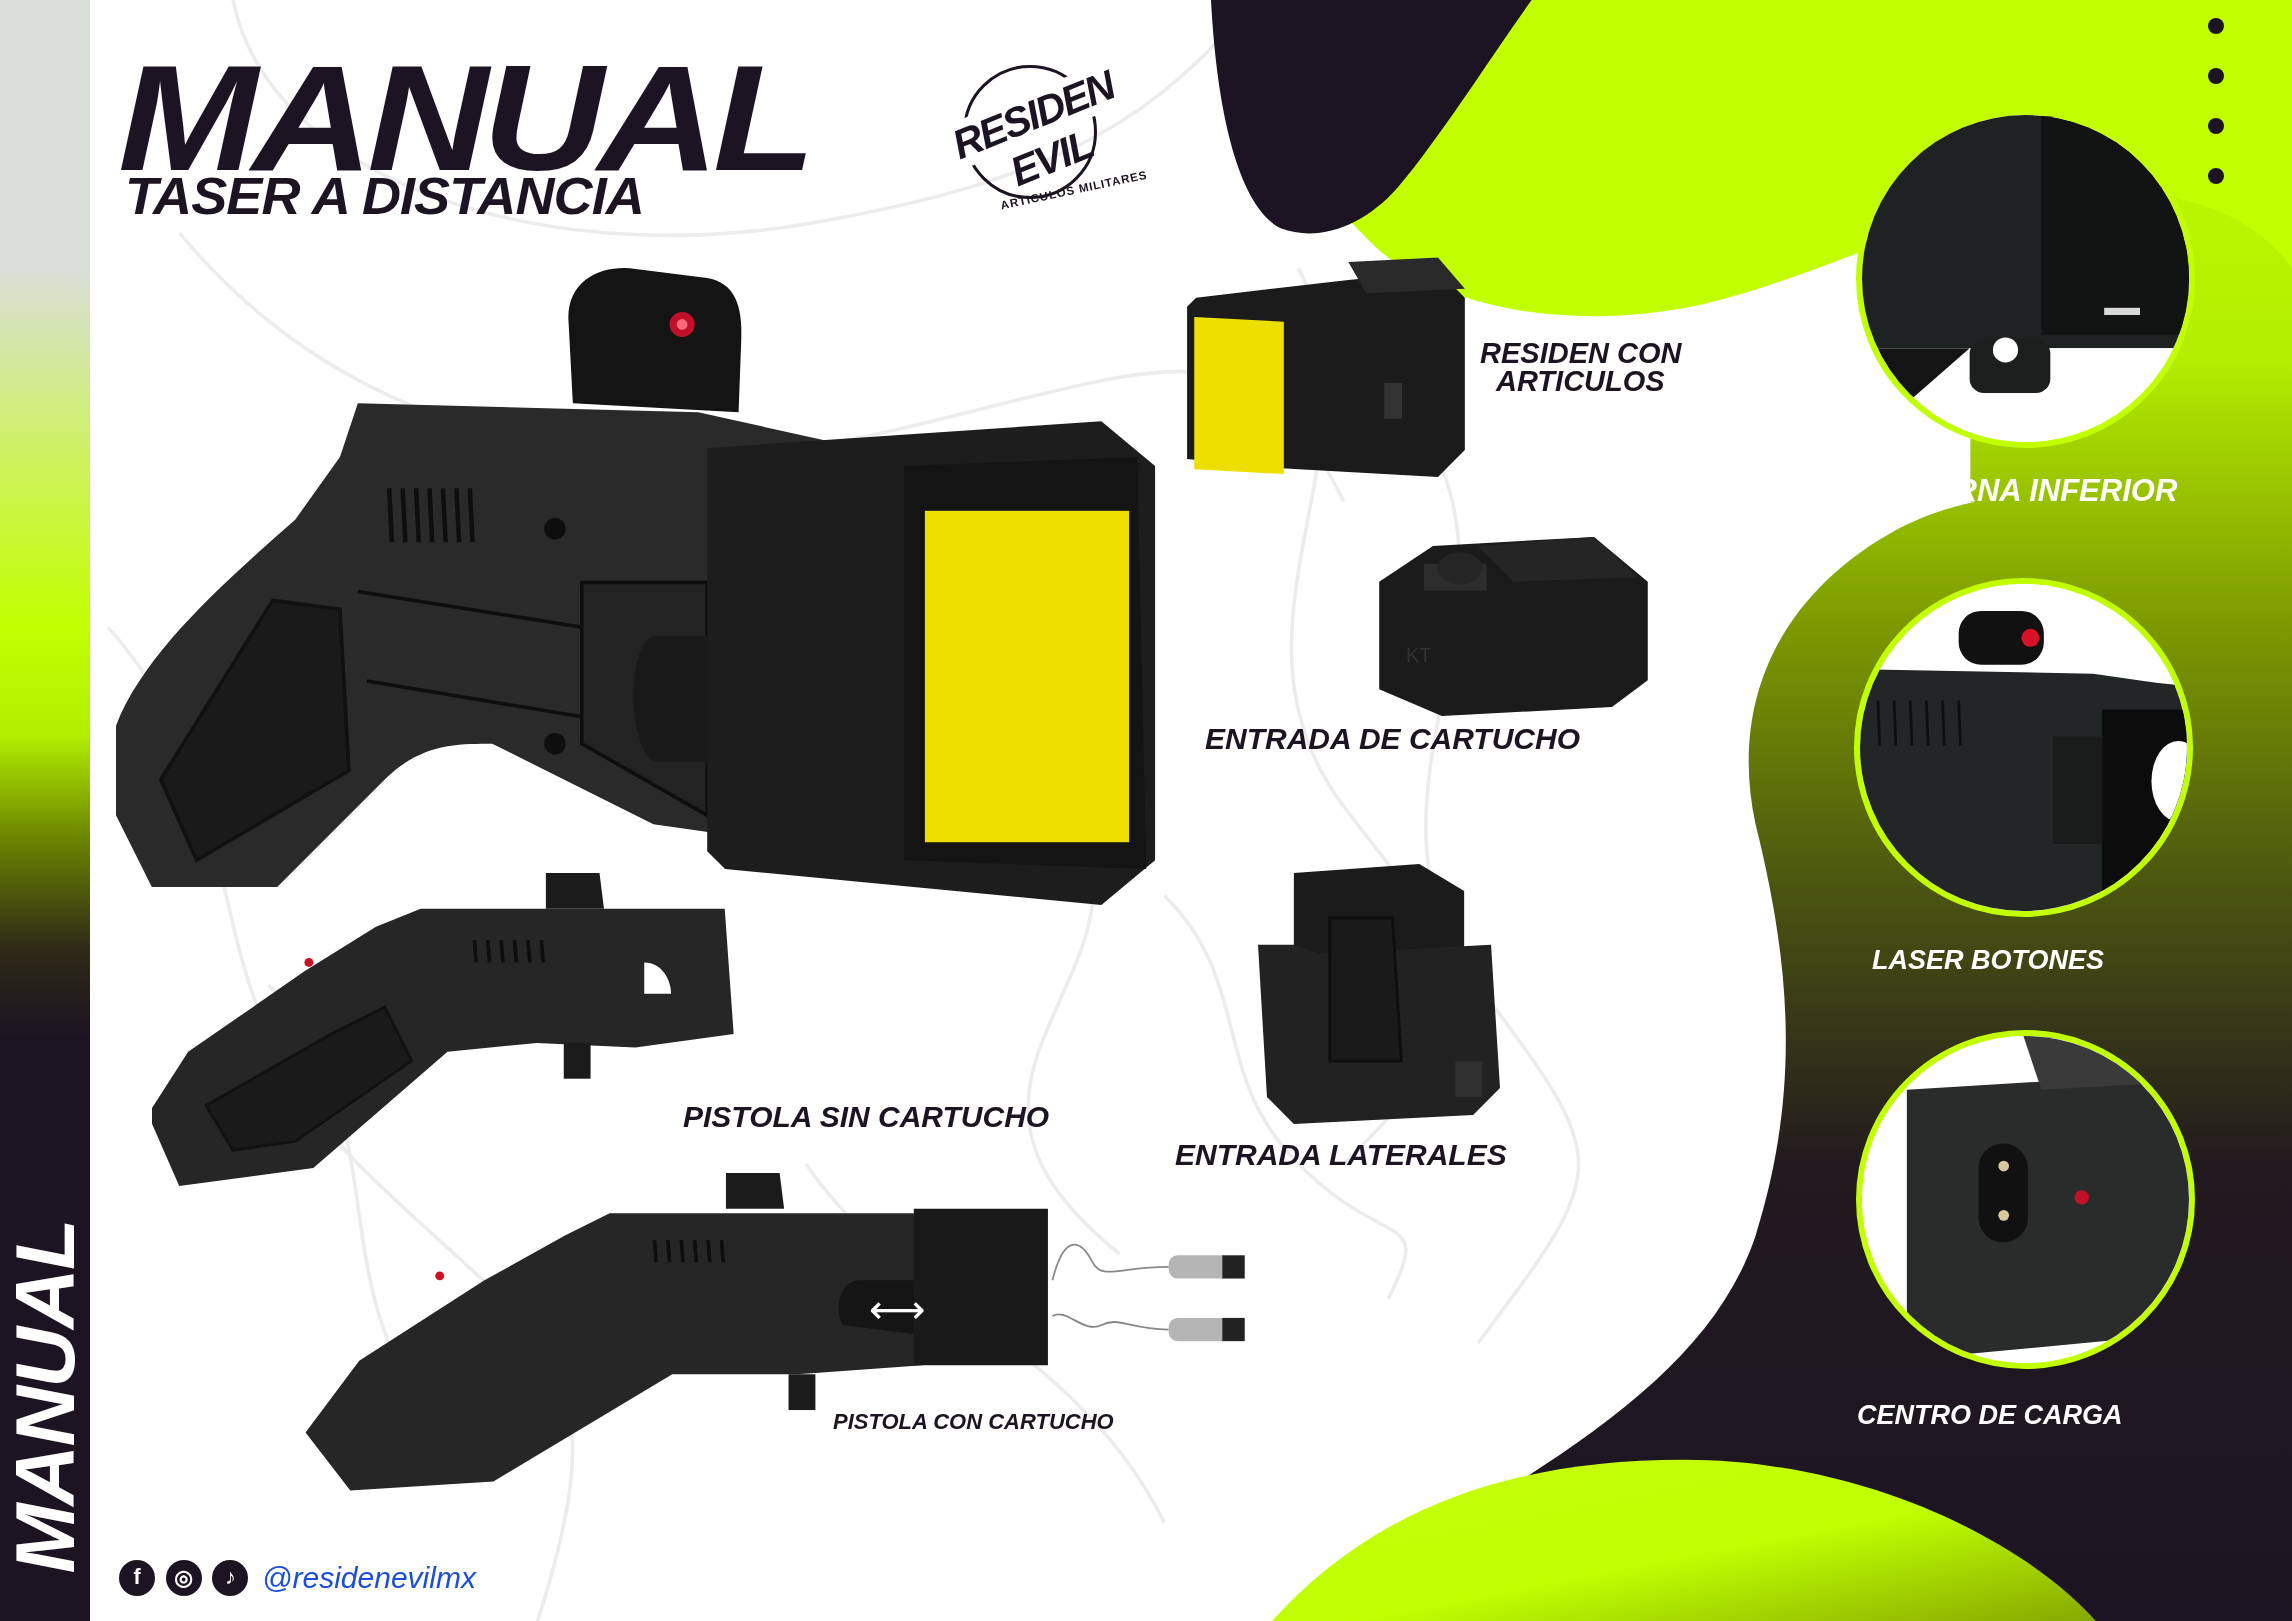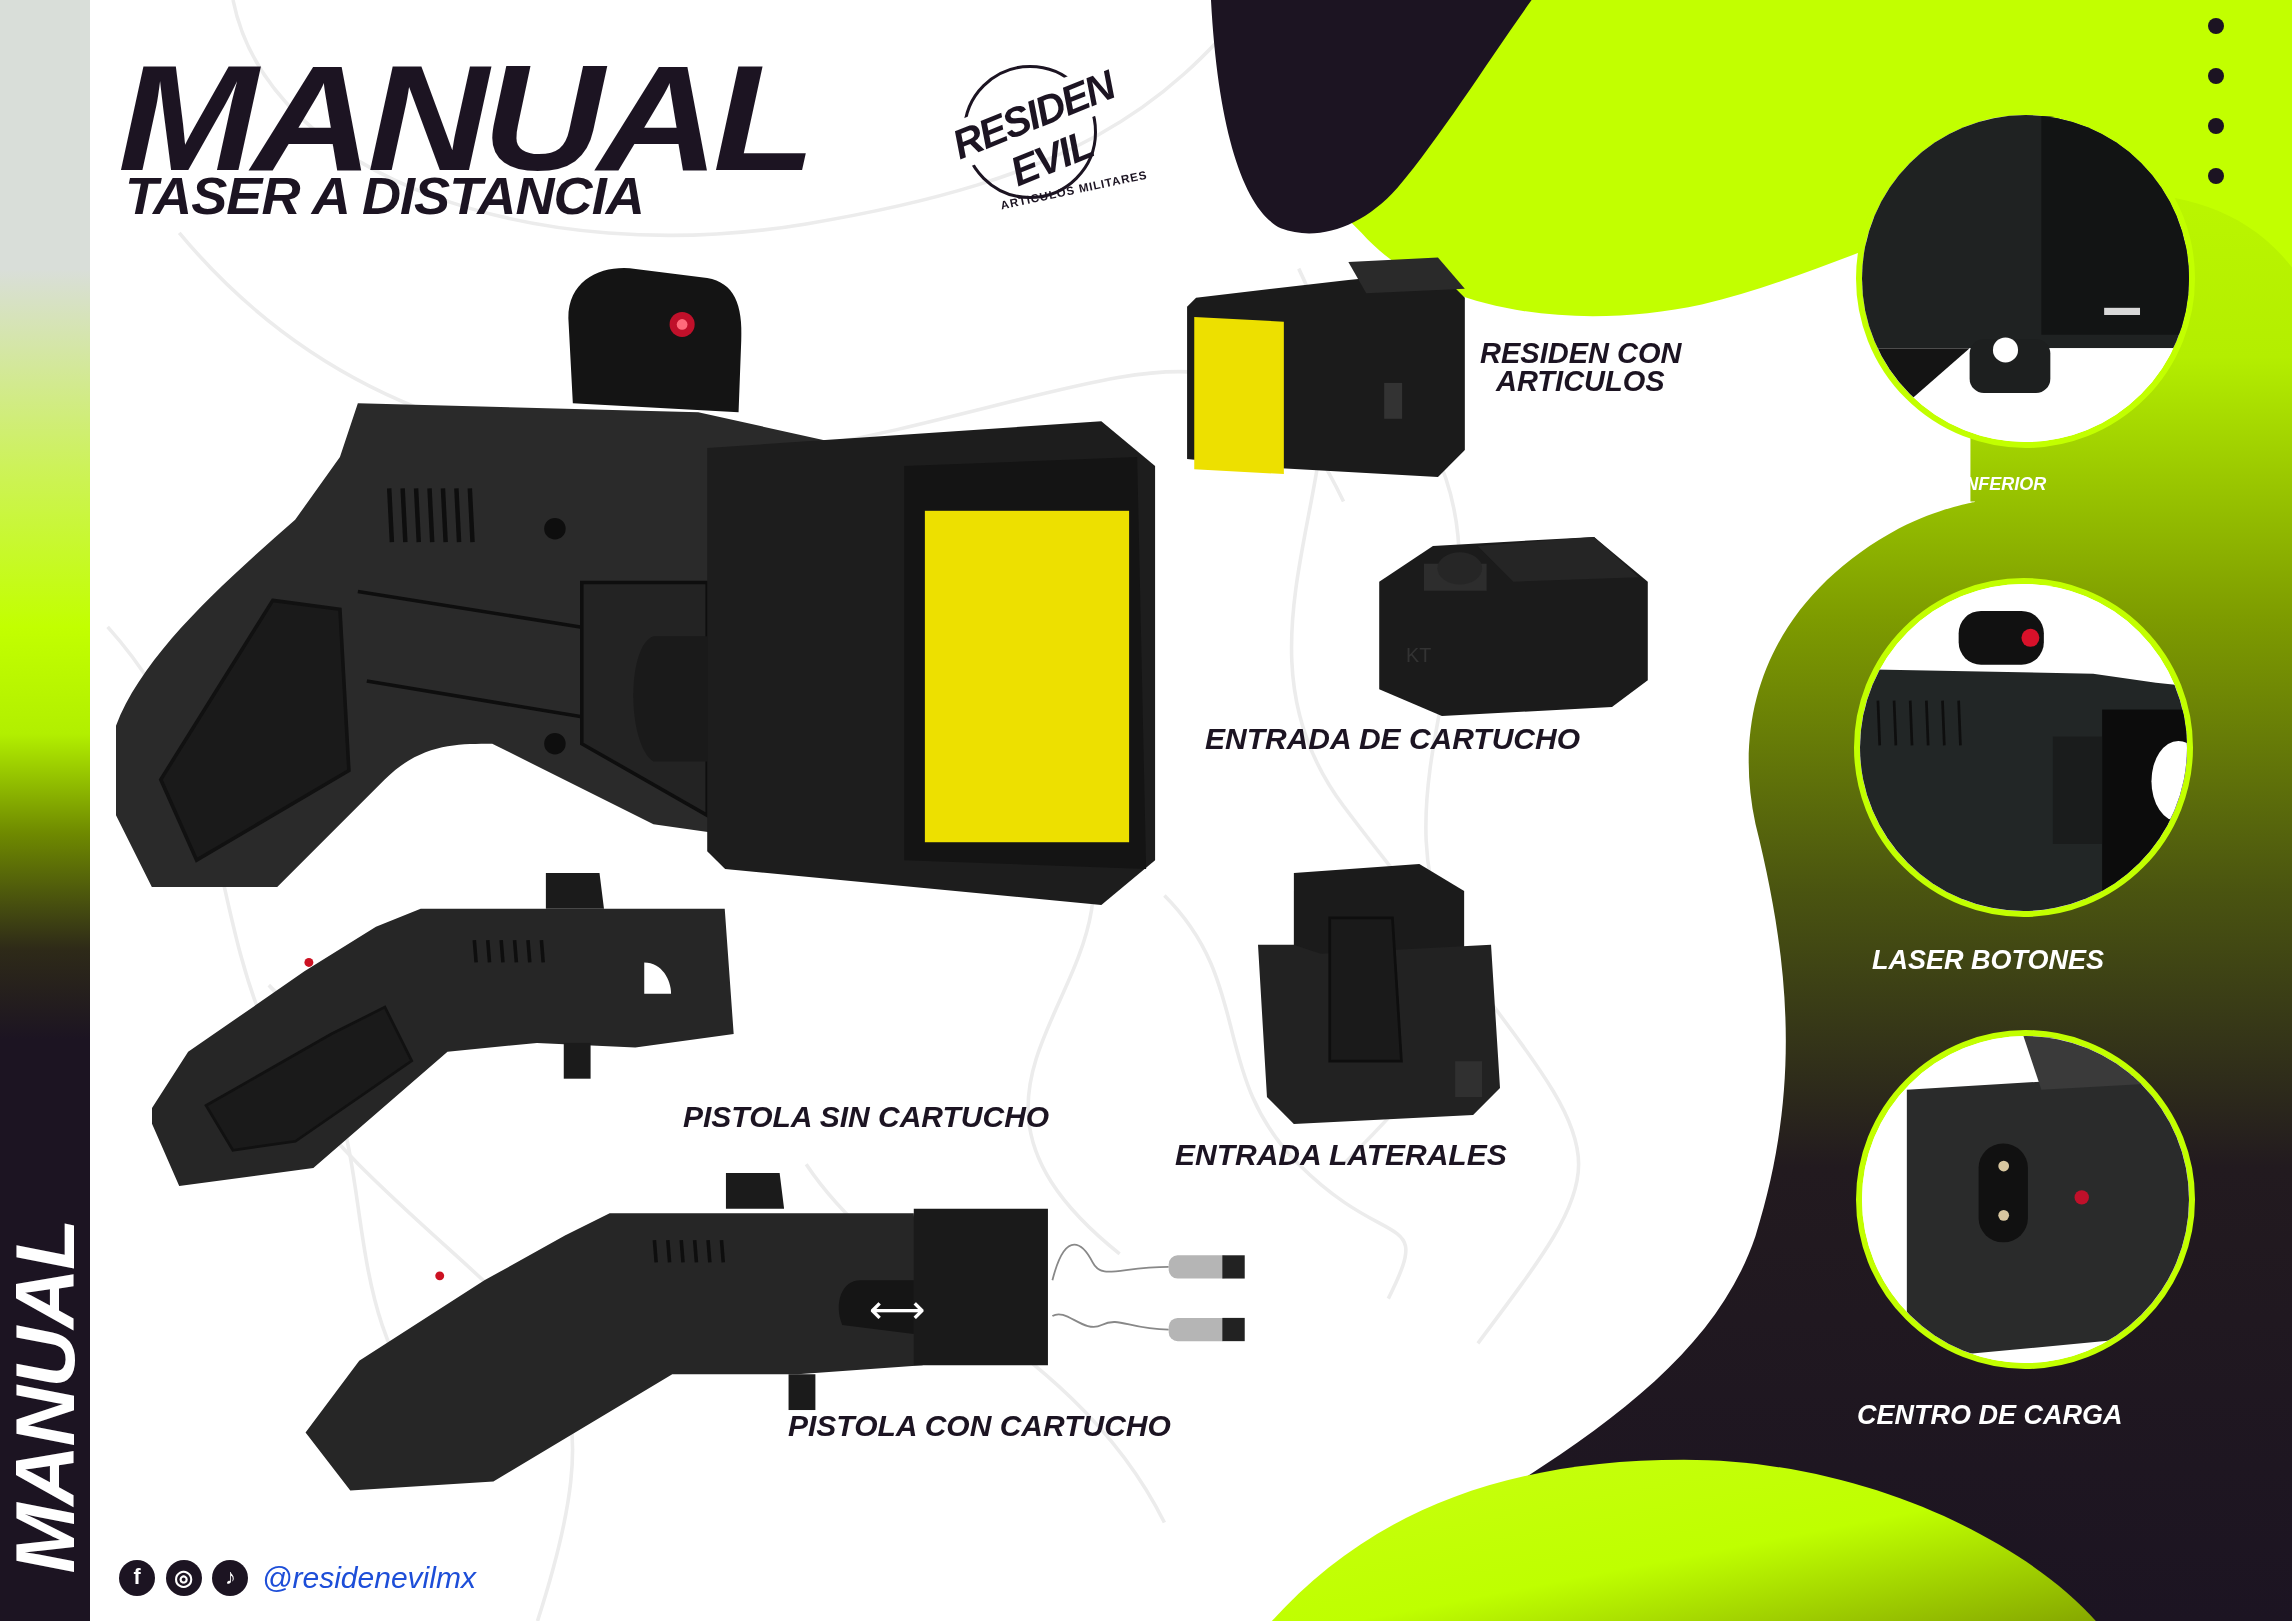--- a/index.html
+++ b/index.html
@@ -247,41 +247,41 @@
     <rect x="550" y="225" width="30" height="40" fill="#1b1b1b"></rect>
     <g stroke="#0e0e0e" stroke-width="4">
       <line x1="400" y1="75" x2="402" y2="100"></line>
         <line x1="415" y1="75" x2="417" y2="100"></line>
       <line x1="430" y1="75" x2="432" y2="100"></line>
         <line x1="445" y1="75" x2="447" y2="100"></line>
       <line x1="460" y1="75" x2="462" y2="100"></line>
         <line x1="475" y1="75" x2="477" y2="100"></line>
     </g>
   </svg>
-  <div class="label-dark" style="left:788px; top:1411px; font-size:30px;">PISTOLA CON CARTUCHO</div>
+  <div class="label-dark" style="left:833px; top:1411px; font-size:22px;">PISTOLA CON CARTUCHO</div>
 
   <div class="dots">
     <div class="dot"></div>
     <div class="dot"></div>
     <div class="dot"></div>
     <div class="dot"></div>
   </div>
 
   <div class="detail-circle" style="left:1856px; top:109px;">
     <svg width="339" height="339" viewBox="0 0 378 378">
       <rect x="0" y="0" width="378" height="260" fill="#1f2222"></rect>
       <rect x="200" y="0" width="178" height="245" fill="#121414"></rect>
       <path d="M0 260 L378 260 L378 378 L0 378 Z" fill="#ffffff"></path>
       <path d="M0 260 L120 260 L40 330 L0 330 Z" fill="#141414"></path>
       <rect x="120" y="250" width="90" height="60" rx="16" fill="#1d1f1f"></rect>
       <circle cx="160" cy="262" r="14" fill="#ffffff"></circle>
       <rect x="270" y="215" width="40" height="8" fill="#d8d8d8"></rect>
     </svg>
   </div>
-  <div class="label-light" style="left:1865px; top:475px; font-size:18px;">LINTERNA INFERIOR</div>
+  <div class="label-light" style="left:1865px; top:475px; font-size:31px;">LINTERNA INFERIOR</div>
 
   <div class="detail-circle" style="left:1854px; top:578px;">
     <svg width="339" height="339" viewBox="0 0 378 378">
       <rect x="0" y="0" width="378" height="378" fill="#ffffff"></rect>
       <rect x="110" y="30" width="95" height="60" rx="25" fill="#111"></rect>
       <circle cx="190" cy="60" r="10" fill="#d8112a"></circle>
       <path d="M0 95 L260 100 L330 110 L378 115 L378 378 L0 378 Z" fill="#222626"></path>
       <rect x="270" y="140" width="108" height="238" fill="#0c0c0c"></rect>
       <path d="M215 170 L270 170 L270 290 L215 290 Z" fill="#1a1c1c"></path>
       <ellipse cx="355" cy="220" rx="30" ry="45" fill="#ffffff"></ellipse>

